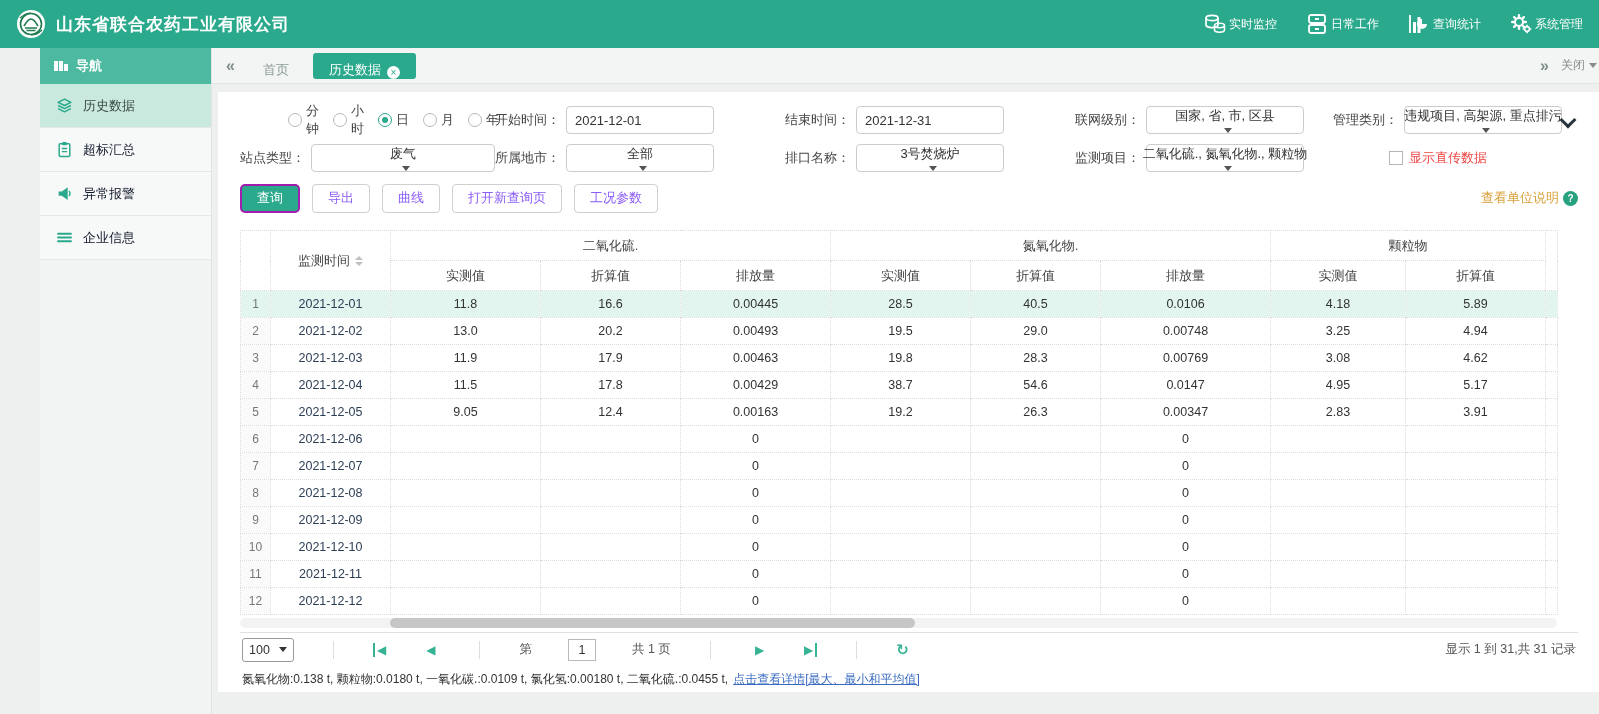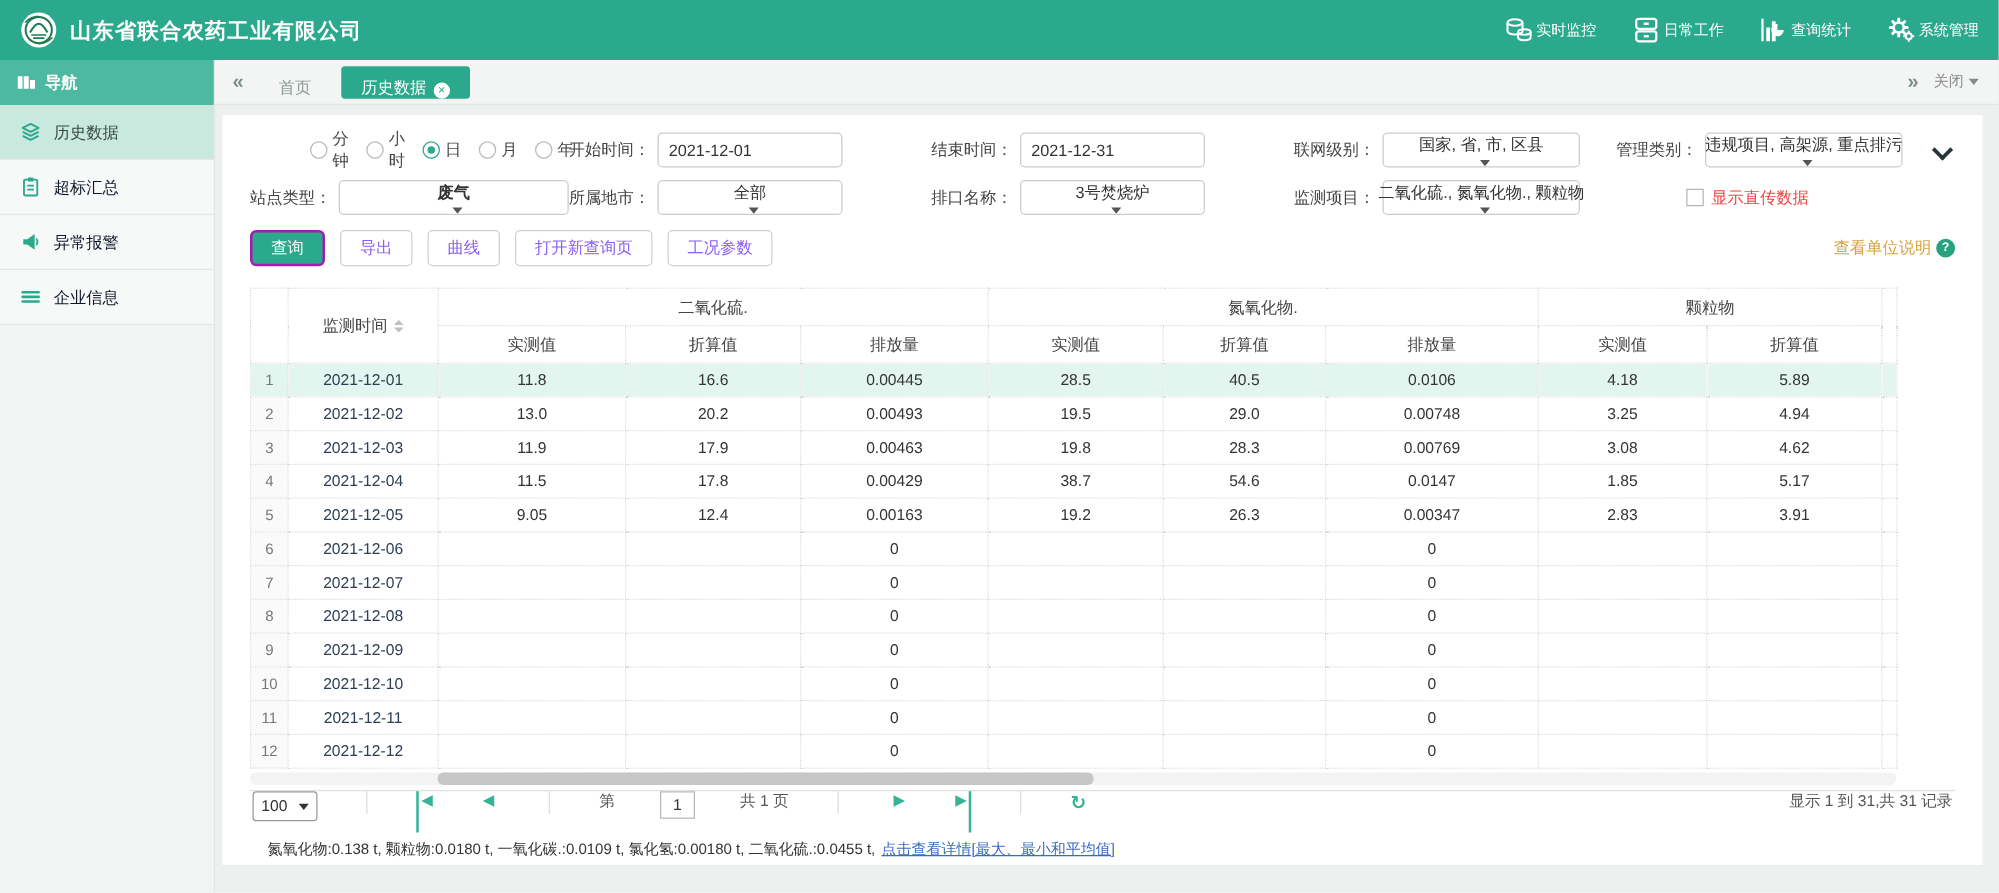--- a/index.html
+++ b/index.html
@@ -10,21 +10,21 @@
   .topbar { height:48px; background:#2ba98c; display:flex; align-items:center;
     padding:0 16px; color:#fff; }
   .brand { display:flex; align-items:center; gap:10px; }
   .brand-title { font-size:17px; font-weight:bold; letter-spacing:1px; }
   .topnav { margin-left:auto; display:flex; gap:28px; }
   .topnav-item { display:flex; flex-direction:row; align-items:center; gap:2px;
     cursor:pointer; }
   .topnav-item .lbl { font-size:12px; color:#fff; }
 
   
-  .mainrow { display:flex; height:666px; }
+  .mainrow { display:flex; height:666px;padding-left:40px; }
 
   
   .sidebar { width:172px; background:#f2f3f3; flex:none; border-right:1px solid #e2e4e4; }
   .side-title { height:36px; background:#4db9a0; color:#fff; display:flex;
     align-items:center; gap:8px; padding:0 14px; font-size:13px; font-weight:bold; }
   .side-item { height:44px; display:flex; align-items:center; gap:10px; padding:0 16px;
     font-size:13px; color:#0f172a; border-bottom:1px solid #e6e8e8; background:#f7f8f8; cursor:pointer; }
   .side-item.active { background:#c9e9de; color:#3b4a46; }
 
   
@@ -51,21 +51,21 @@
   .fgrid { display:grid; grid-template-columns:255px 290px 290px 258px 1fr; row-gap:6px; }
   .fcell { display:flex; align-items:center; height:32px; }
   .flabel { font-size:13px; color:#444; margin-right:6px; white-space:nowrap; }
   .inp { height:28px; width:148px; border:1px solid #ccc; border-radius:4px; padding:0 8px;
     font-size:13px; color:#333; font-family:inherit; }
   .sel { height:28px; border:1px solid #ccc; border-radius:4px; background:#fff;
     display:flex; align-items:center; padding:0 8px; cursor:pointer;flex-direction:column; }
   .sel .val { flex:1; font-size:13px; color:#333; white-space:nowrap; overflow:hidden; }
   .sel .caret { width:0; height:0; border-left:4px solid transparent;
     border-right:4px solid transparent; border-top:5px solid #555; margin-left:6px; flex:none; }
-  .w170 { width:194px;font-weight:bold; } .w148 { width:148px; } .w158 { width:158px; }
+  .w170 { width:194px; } .w148 { width:148px; } .w158 { width:158px; }
   .radio-group { display:flex; align-items:center; gap:14px; margin-left:48px; }
   .radio-opt { display:flex; align-items:center; font-size:13px; color:#444; cursor:pointer; }
   .radio { width:14px; height:14px; border:1px solid #b9b9b9; border-radius:50%;
     background:#fff; display:inline-block; position:relative; margin-right:4px; flex:none; }
   .radio.checked { border-color:#2ba98c; }
   .radio.checked::after { content:''; position:absolute; inset:3px; border-radius:50%;
     background:#2ba98c; }
   .checkbox { width:14px; height:14px; border:1px solid #b5b5b5; background:#fff;
     display:inline-block; margin-right:6px; flex:none; cursor:pointer; }
   .chk-lbl { font-size:13px; color:#ef4444; }
@@ -101,38 +101,38 @@
   .sort .up { border-bottom:4px solid #c0c0c0; }
   .sort .down { border-top:4px solid #c0c0c0; }
 
   .hscroll { width:1317px; height:10px; background:#f3f3f3; margin-top:3px;
     border-radius:5px; position:relative; }
   .hthumb { position:absolute; left:150px; top:0; width:525px; height:10px;
     background:#c6c6c6; border-radius:5px; cursor:grab; }
 
   
   .pagebar { border-top:1px solid #e0e0e0; margin-top:4px; height:34px; display:flex;
-    padding:0 2px; font-size:12.5px; color:#555;gap:30px; }
+    align-items:center; padding:0 2px; font-size:12.5px; color:#555;gap:30px; }
   .pg-size { width:52px; height:24px; border:1px solid #9a9a9a; border-radius:3px;
     display:flex; align-items:center; padding:0 6px; cursor:pointer; }
   .pg-size .val { flex:1; font-size:12.5px; color:#333; }
   .pg-size .caret { width:0; height:0; border-left:4px solid transparent;
     border-right:4px solid transparent; border-top:5px solid #333; }
   .vr { width:1px; height:18px; background:#ddd; margin:0 9px; }
   .pg-arrow { color:#35b394; font-size:12px; cursor:pointer; padding:0 5px; }
   .pg-arrow.edge { border-left:2px solid #35b394; padding-left:2px; }
   .pg-arrow.edge-r { border-right:2px solid #35b394; padding-right:2px; }
   .pg-input { width:28px; height:22px; border:1px solid #b9b9b9; text-align:center;
     font-size:12.5px; margin:0 6px; font-family:inherit; color:#333; }
   .pg-refresh { color:#35b394; font-size:15px; font-weight:bold; cursor:pointer; }
   .pg-info { margin-left:auto; font-size:12.5px; color:#555; }
 
   
   .summary { height:26px; display:flex; align-items:center; gap:5px; font-size:12px;
-    color:#333; padding-left:2px;margin-left:12px; }
+    color:#333; padding-left:2px; }
   .summary a { color:#3a6bc0; text-decoration:underline; cursor:pointer; }
 
   svg { display:block; }
 </style>
 </head>
 <body>
 
 <header class="topbar">
   <div class="brand">
     <span>
@@ -445,21 +445,21 @@
               </tr>
               <tr>
                 <td class="c-num">4</td>
                 <td class="c-time">2021-12-04</td>
                 <td class="c-val">11.5</td>
                 <td class="c-val">17.8</td>
                 <td class="c-val">0.00429</td>
                 <td class="c-val">38.7</td>
                 <td class="c-val">54.6</td>
                 <td class="c-val">0.0147</td>
-                <td class="c-val">1.85</td>
+                <td class="c-val">4.95</td>
                 <td class="c-val">5.17</td>
                 <td></td>
               </tr>
               <tr>
                 <td class="c-num">5</td>
                 <td class="c-time">2021-12-05</td>
                 <td class="c-val">9.05</td>
                 <td class="c-val">12.4</td>
                 <td class="c-val">0.00163</td>
                 <td class="c-val">19.2</td>

